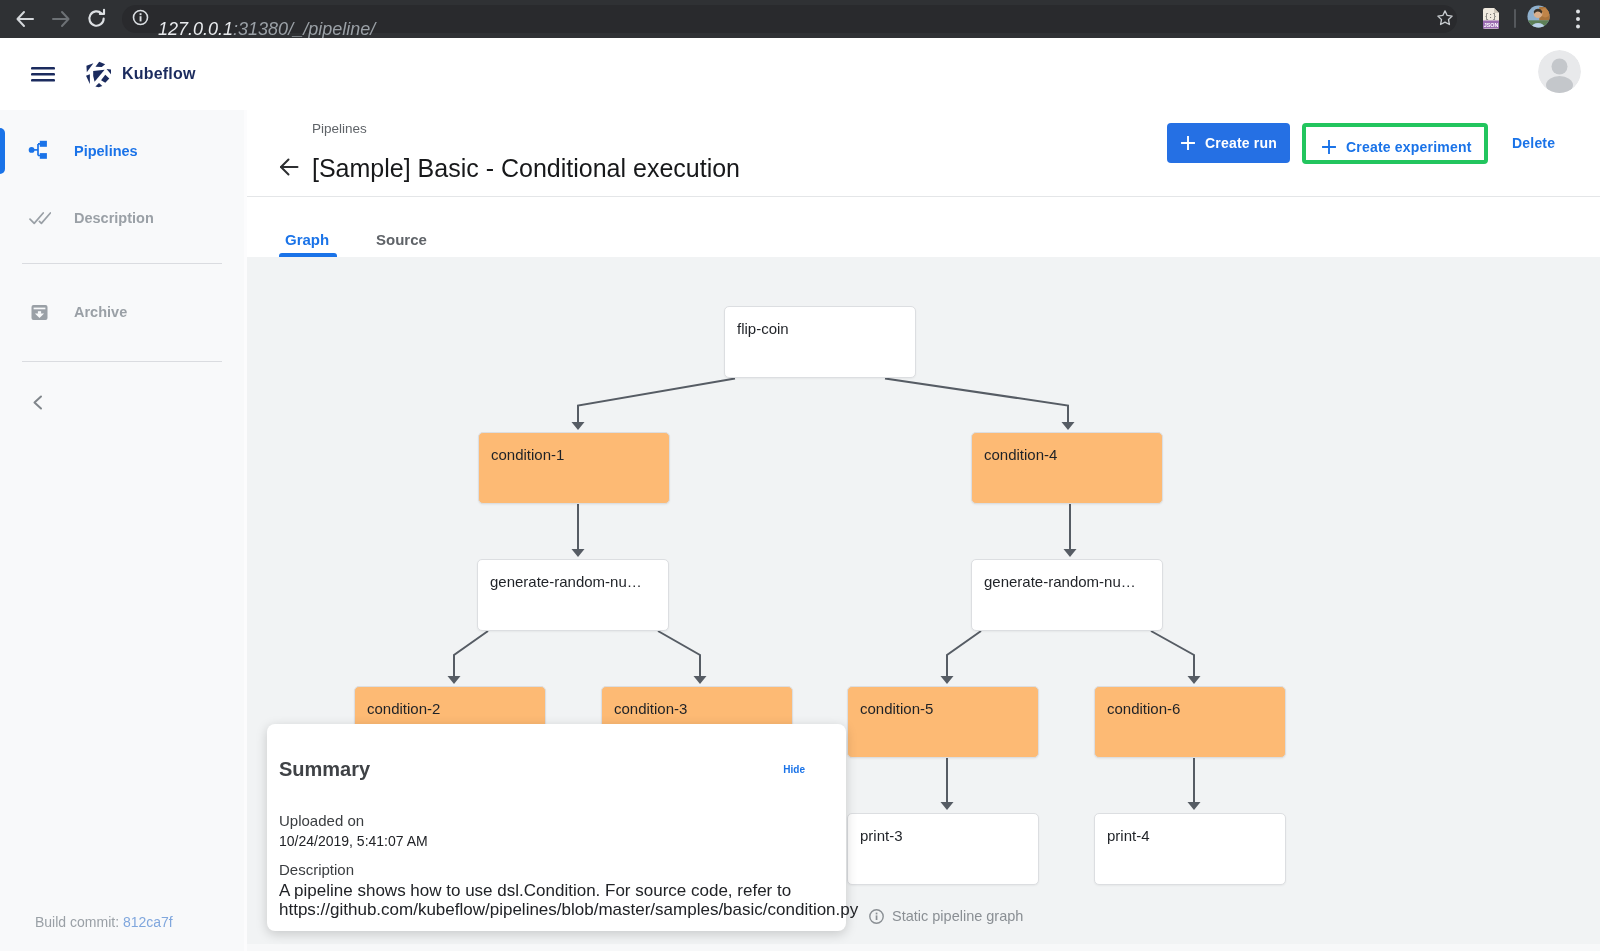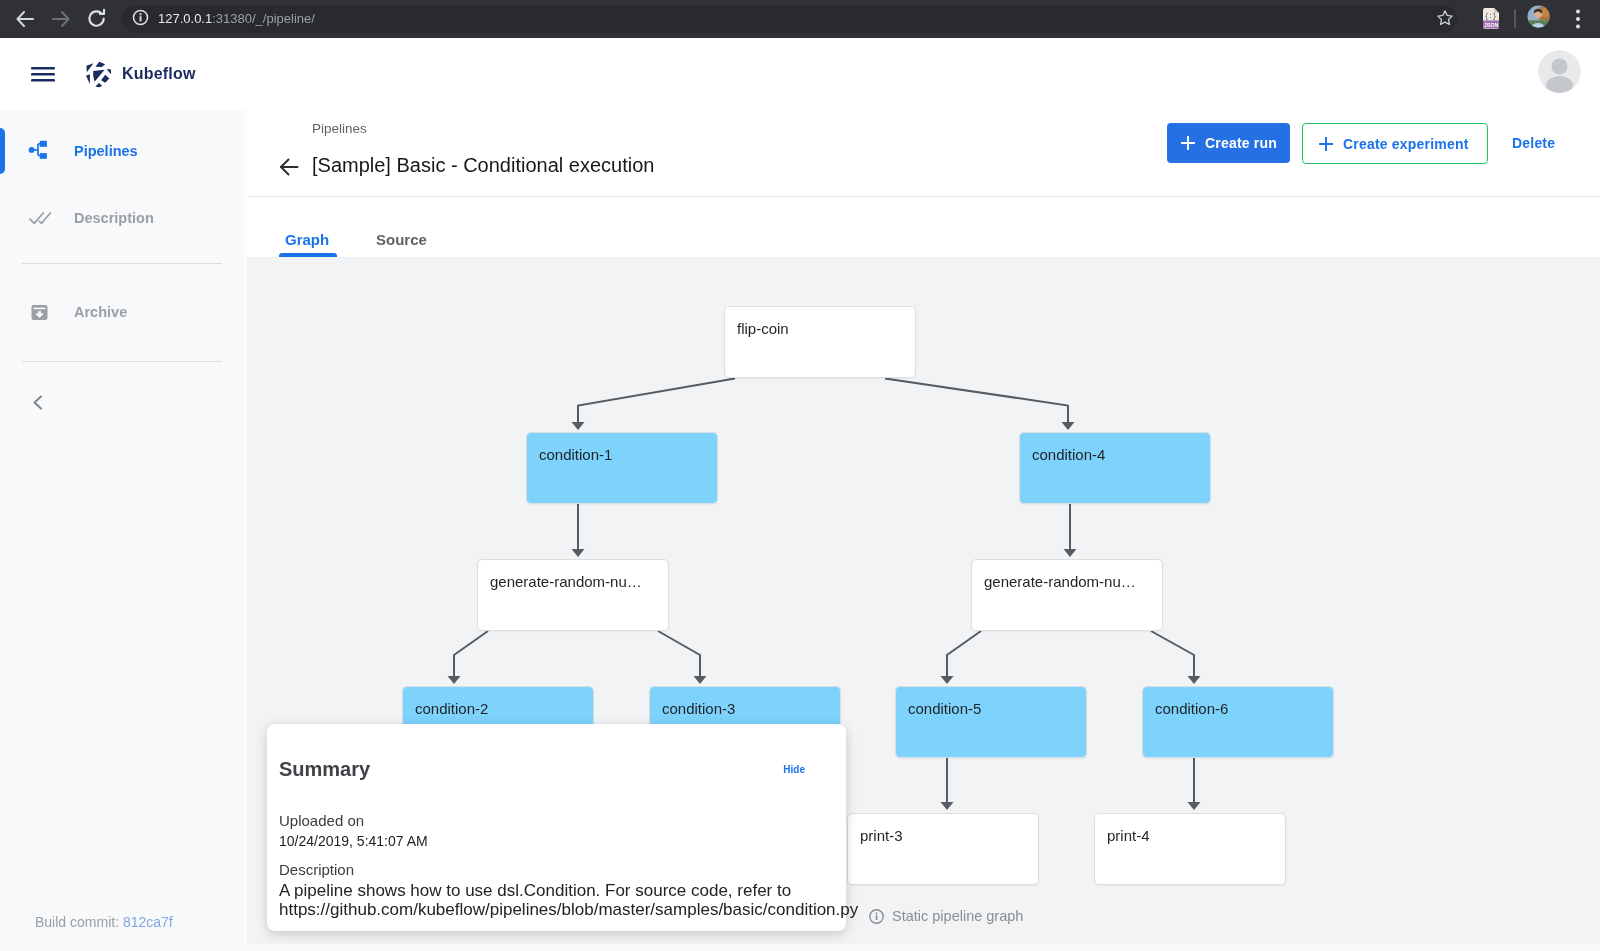--- a/index.html
+++ b/index.html
@@ -1,33 +1,33 @@
 <!DOCTYPE html>
 <html><head>
 <meta charset="utf-8">
 <style>
   * { margin:0; padding:0; box-sizing:border-box; }
   html,body { width:1600px; height:951px; overflow:hidden; font-family:"Liberation Sans", sans-serif; background:#fff; }
   .abs { position:absolute; }
   
   #chrome { position:absolute; left:0; top:0; width:1600px; height:38px; background:#2f3134; }
   #omnibox { position:absolute; left:122px; top:5px; width:1335px; height:28px; background:#292a2d; border-radius:14px; }
-  .urltxt { position:absolute; top:5px; height:28px; line-height:28px; font-size:13px; }
+  .urltxt { position:absolute; top:15px; height:28px; line-height:28px; font-size:18px;font-style:italic; }
   
   #appbar { position:absolute; left:0; top:38px; width:1600px; height:72px; background:#fff; }
   
   #sidebar { position:absolute; left:0; top:110px; width:245px; height:841px; background:#f8f9fa; }
   .navitem { position:absolute; left:74px; font-size:14.5px; font-weight:bold; color:#9aa0a6; }
   .sep { position:absolute; left:22px; width:200px; height:1px; background:#dadce0; }
   
   #content { position:absolute; left:245px; top:110px; width:1355px; height:147px; background:#fff; }
   
   #graph { position:absolute; left:245px; top:257px; width:1355px; height:802px; background:#f1f3f4; }
   .node { position:absolute; width:192px; height:72px; background:#fff; border:1px solid #dcdee1; border-radius:5px; font-size:15px; color:#1f2227; padding:13px 12px; box-shadow:0 1px 2px rgba(0,0,0,0.05); }
-  .cond { background:#7dd3fc; border-color:#dcdee1;margin-left:48px; }
+  .cond { background:#fdba74; border-color:#dcdee1; }
   
   #card { position:absolute; left:267px; top:724px; width:579px; height:207px; background:#fff; border-radius:8px; box-shadow:0 3px 12px rgba(0,0,0,0.18); z-index:5; }
 </style>
 </head>
 <body>
 
 <div id="chrome">
   <svg class="abs" style="left:14px;top:8px" width="22" height="22" viewBox="0 0 22 22" fill="none" stroke="#d5d8db" stroke-width="2" stroke-linecap="round" stroke-linejoin="round">
       <path d="M19 11 H4"></path>
       <path d="M10 4 L3.5 11 L10 18"></path>
@@ -151,29 +151,29 @@
     </svg>
   <div class="abs" style="left:35px;top:804px;font-size:14px;color:#9aa0a6">Build commit: <span style="color:#80a7dd">812ca7f</span></div>
 </div>
 
 <div id="content">
   <div class="abs" style="left:67px;top:11px;font-size:13.5px;color:#5f6368">Pipelines</div>
   <svg class="abs" style="left:33px;top:46px" width="22" height="22" viewBox="0 0 22 22" fill="none" stroke="#2d2f31" stroke-width="2" stroke-linecap="round" stroke-linejoin="round">
       <path d="M19.5 11 H3"></path>
       <path d="M10.5 3.5 L3 11 L10.5 18.5"></path>
     </svg>
-  <div class="abs" style="left:67px;top:44px;font-size:20px;color:#17181a">[Sample] Basic - Conditional execution</div>
+  <div class="abs" style="left:67px;top:44px;font-size:25px;color:#17181a">[Sample] Basic - Conditional execution</div>
   <div class="abs" style="left:922px;top:13px;width:123px;height:40px;background:#2570e4;border-radius:4px;color:#fff;">
      <svg class="abs" style="left:14px;top:13px" width="14" height="14" viewBox="0 0 14 14" stroke="#fff" stroke-width="1.9" stroke-linecap="round">
         <path d="M7 0.5 V13.5"></path>
         <path d="M0.5 7 H13.5"></path>
       </svg>
      <div class="abs" style="left:38px;top:12px;font-size:14px;font-weight:bold;letter-spacing:0.2px">Create run</div>
   </div>
-  <div class="abs" style="left:1057px;top:13px;width:186px;height:41px;background:#fff;border:1px solid #22c55e;border-radius:4px;">
+  <div class="abs" style="left:1057px;top:13px;width:186px;height:41px;background:#fff;border:4px solid #22c55e;border-radius:4px;">
      <svg class="abs" style="left:16px;top:13px" width="14" height="14" viewBox="0 0 14 14" stroke="#1a73e8" stroke-width="1.9" stroke-linecap="round">
         <path d="M7 0.5 V13.5"></path>
         <path d="M0.5 7 H13.5"></path>
       </svg>
      <div class="abs" style="left:40px;top:12px;font-size:14px;font-weight:bold;color:#1a73e8;letter-spacing:0.2px">Create experiment</div>
   </div>
   <div class="abs" style="left:1267px;top:25px;font-size:14px;font-weight:bold;color:#1a73e8;letter-spacing:0.2px">Delete</div>
   <div class="abs" style="left:0;top:86px;width:1355px;height:1px;background:#e4e6e8"></div>
   <div class="abs" style="left:40px;top:121px;font-size:15px;font-weight:bold;color:#1a73e8">Graph</div>
   <div class="abs" style="left:131px;top:121px;font-size:15px;font-weight:bold;color:#5f6368">Source</div>

